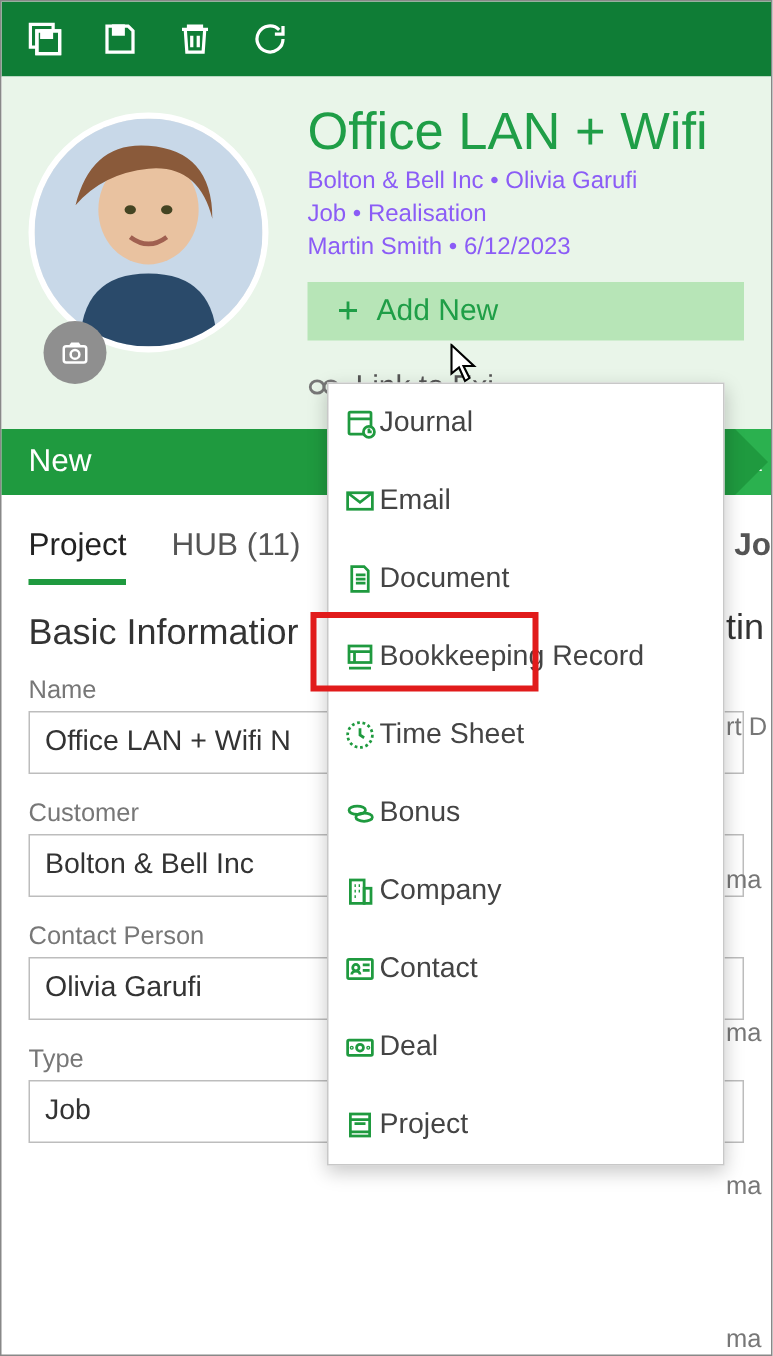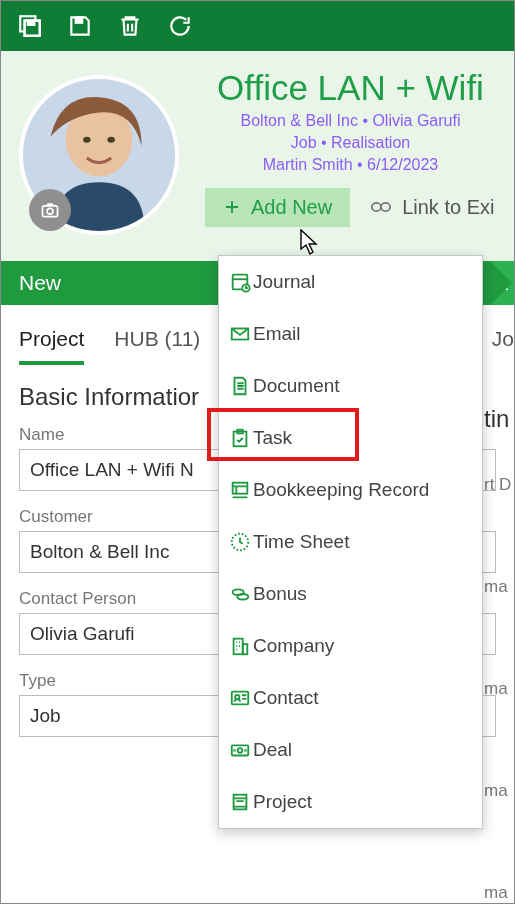--- a/index.html
+++ b/index.html
@@ -61,40 +61,40 @@
     background: #8f8f8f;
     display: flex;
     align-items: center;
     justify-content: center;
   }
   .camera-badge svg { width: 20px; height: 20px; color:#fff; }
   .header-meta {
     flex: 1;
     padding-top: 6px;
     min-width: 0;
-    text-align: center;
   }
   .title {
     color: #1f9e47;
     font-size: 35px;
     font-weight: 400;
     line-height: 1.1;
     white-space: nowrap;
     overflow: hidden;
   }
   .meta-line {
     color: #8b5cf6;
     font-size: 16px;
     margin-top: 4px;
     white-space: nowrap;
   }
   .header-actions {
     display: flex;
     gap: 20px;
     margin-top: 14px;
+    flex-direction: column;
   }
   .btn-add {
     background: #b7e5b7;
     color: #1f9e47;
     display: flex;
     align-items: center;
     gap: 10px;
     padding: 8px 18px;
     font-size: 20px;
     cursor: pointer;
@@ -164,20 +164,21 @@
   }
   .tab.active {
     color: #222;
     font-weight: 500;
     border-bottom: 4px solid #1f9a3f;
   }
   .tab-right {
     position: absolute;
     right: 0;
     top: 22px;
+    font-weight: bold;
   }
   .content {
     padding: 18px;
   }
   .section-title {
     font-size: 24px;
     font-weight: 400;
     color: #333;
     margin-bottom: 14px;
     white-space: nowrap;
@@ -410,30 +411,20 @@
         <svg viewBox="0 0 24 24" fill="none" stroke="currentColor" stroke-width="2">
           <path d="M6 3h9l3 3v15H6z"></path>
           <path d="M9 9h7M9 12h7M9 15h7"></path>
         </svg>
       </span>
     <span>Document</span>
   </div>
   <div class="dd-item">
     <span class="dd-icon">
         <svg viewBox="0 0 24 24" fill="none" stroke="currentColor" stroke-width="2">
-          <rect x="5" y="5" width="14" height="16"></rect>
-          <rect x="9" y="3" width="6" height="4"></rect>
-          <path d="M9 14l2 2 4-4"></path>
-        </svg>
-      </span>
-    <span>Task</span>
-  </div>
-  <div class="dd-item">
-    <span class="dd-icon">
-        <svg viewBox="0 0 24 24" fill="none" stroke="currentColor" stroke-width="2">
           <rect x="4" y="4" width="16" height="12"></rect>
           <path d="M4 8h16M8 8v8M4 20h16"></path>
         </svg>
       </span>
     <span>Bookkeeping Record</span>
   </div>
   <div class="dd-item">
     <span class="dd-icon">
         <svg viewBox="0 0 24 24" fill="none" stroke="currentColor" stroke-width="2">
           <circle cx="12" cy="12" r="9" stroke-dasharray="2 2"></circle>

